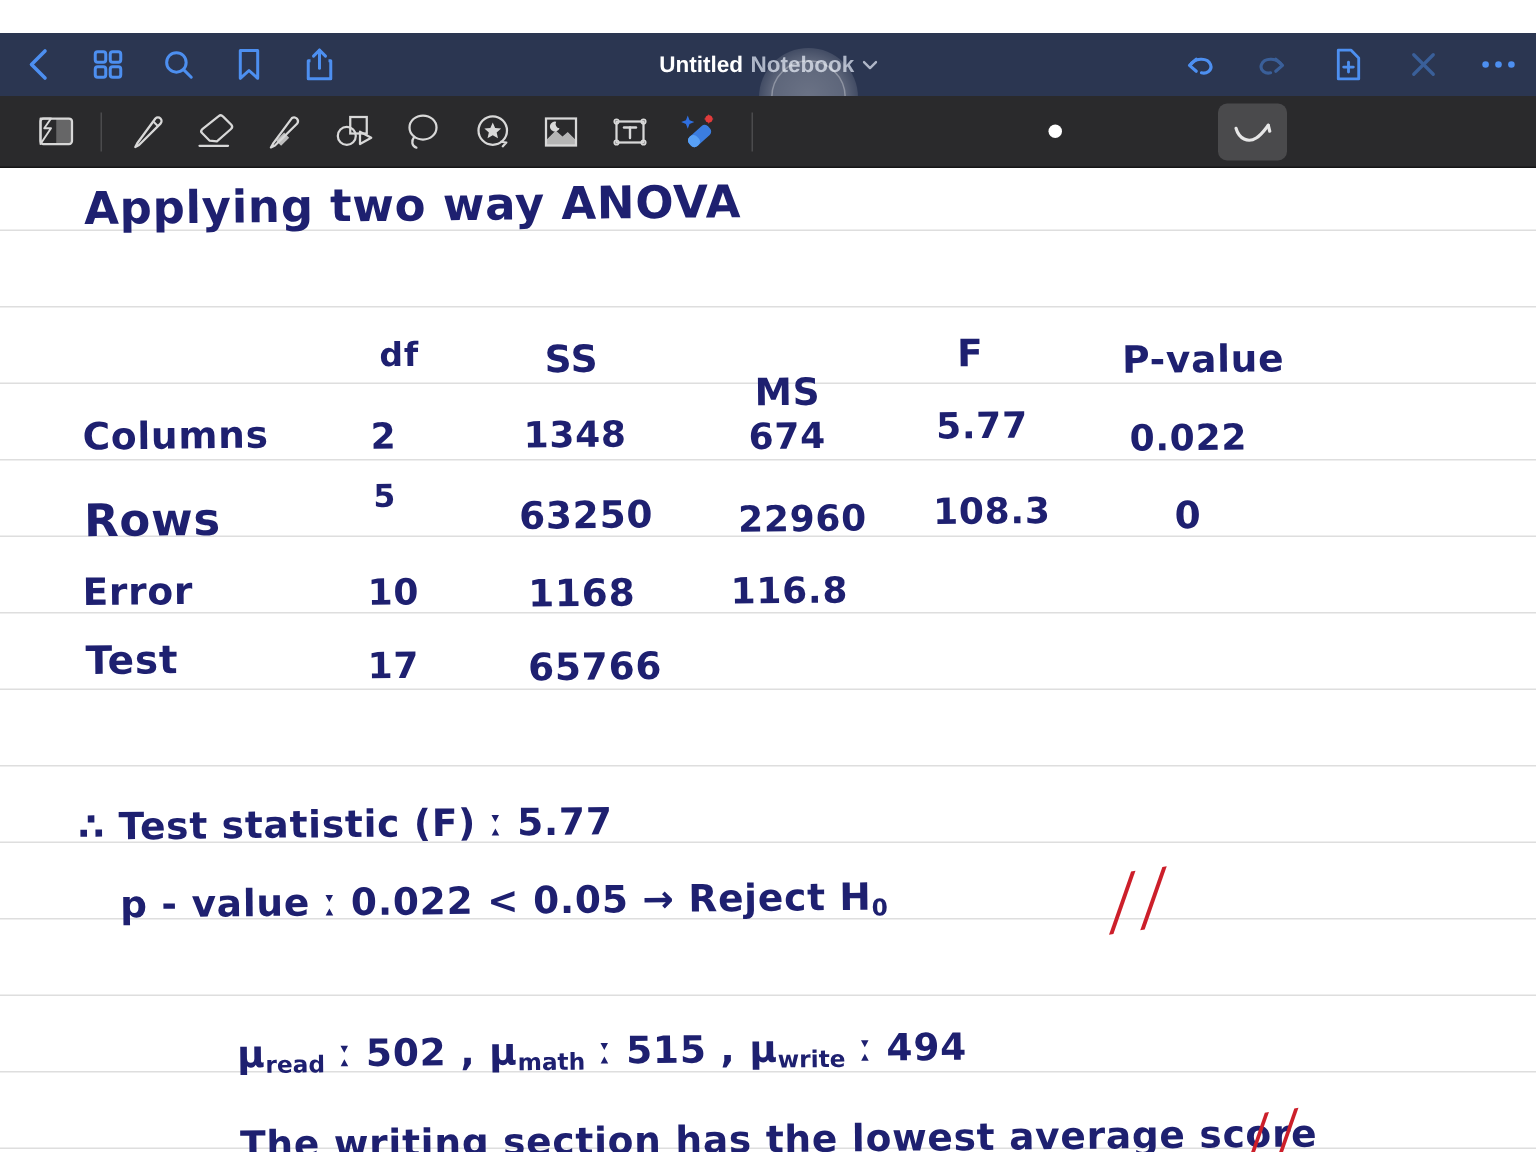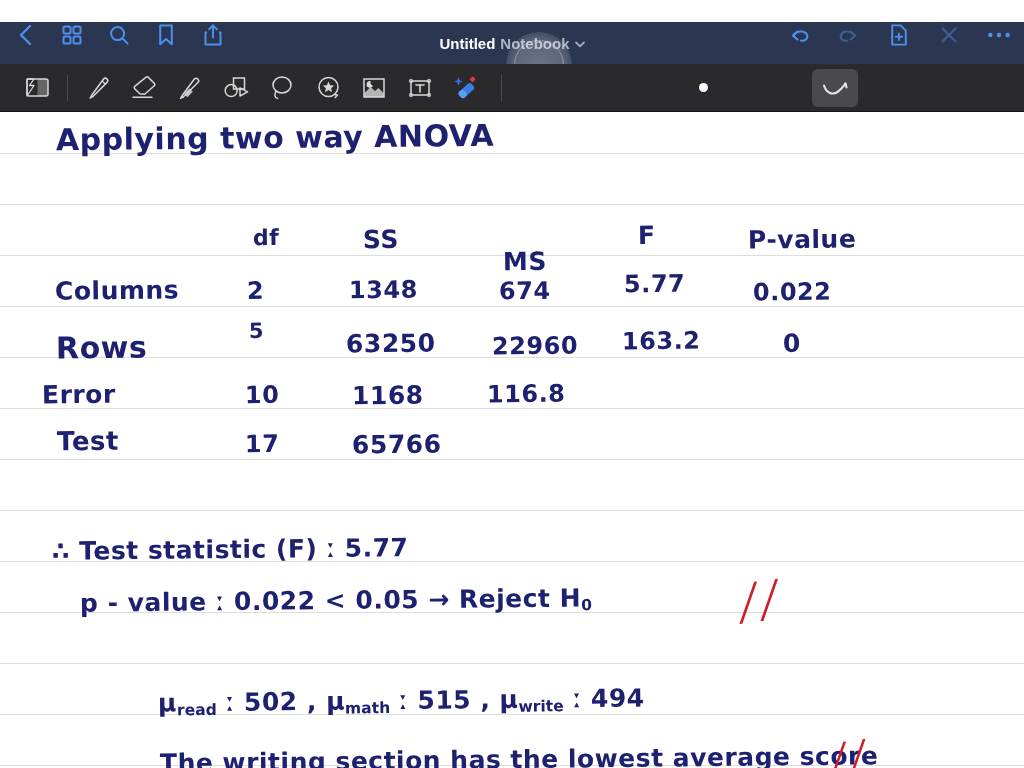--- a/index.html
+++ b/index.html
@@ -49,21 +49,21 @@
     width:2px; height:5px; background:#cdd3e0; border-radius:0 1px 1px 0;
   }
   .batt-fill { height: 100%; background: #ffffff; border-radius: 1px; }
   .pct { font-size: 12px; font-weight: bold; letter-spacing: -0.2px; }
 
   
   .navbar {
     position: absolute; top: 22px; left: 0;
     width: 1024px; height: 42px;
     background: #2b3651;
-    display: flex; align-items: flex-start;
+    display: flex; align-items: center;
     padding: 0 12px;
   }
   .nav-icons-left { display: flex; align-items: center; gap: 21px; }
   .nav-icons-right { margin-left: auto; display: flex; align-items: center; gap: 24px; }
   .nav-btn {
     width: 26px; height: 26px;
     display: flex; align-items: center; justify-content: center;
     color: #4d8ff0; cursor: pointer;
   }
   .nav-btn.dim { color: #3a5f99; }
@@ -369,24 +369,24 @@
     <div class="ink" style="left:247px; top:164px; font-size:24px;">2</div>
     <div class="ink" style="left:349px; top:163px; font-size:24px;">1348</div>
     <div class="ink" style="left:499px; top:164px; font-size:24px;text-align:right;">674</div>
     <div class="ink" style="left:624px; top:157px; font-size:24px;">5.77</div>
     <div class="ink" style="left:753px; top:165px; font-size:24px;">0.022</div>
 
     <div class="ink" style="left:56px; top:217px; font-size:30px;">Rows</div>
     <div class="ink" style="left:249px; top:206px; font-size:21px;">5</div>
     <div class="ink" style="left:346px; top:216px; font-size:25px;">63250</div>
     <div class="ink" style="left:492px; top:219px; font-size:24px;">22960</div>
-    <div class="ink" style="left:622px; top:214px; font-size:24px;">163.2</div>
+    <div class="ink" style="left:622px; top:214px; font-size:24px;">108.3</div>
     <div class="ink" style="left:783px; top:216px; font-size:25px;">0</div>
 
-    <div class="ink" style="left:42px; top:267px; font-size:25px;">Error</div>
+    <div class="ink" style="left:55px; top:267px; font-size:25px;">Error</div>
     <div class="ink" style="left:245px; top:268px; font-size:24px;">10</div>
     <div class="ink" style="left:352px; top:268px; font-size:25px;">1168</div>
     <div class="ink" style="left:487px; top:267px; font-size:24px;">116.8</div>
 
     <div class="ink" style="left:57px; top:313px; font-size:26px;">Test</div>
     <div class="ink" style="left:245px; top:317px; font-size:24px;">17</div>
     <div class="ink" style="left:352px; top:317px; font-size:25px;">65766</div>
 
     <div class="ink" style="left:52px; top:422px; font-size:25px;">∴ Test  statistic  (F)  ː   5.77</div>
 

